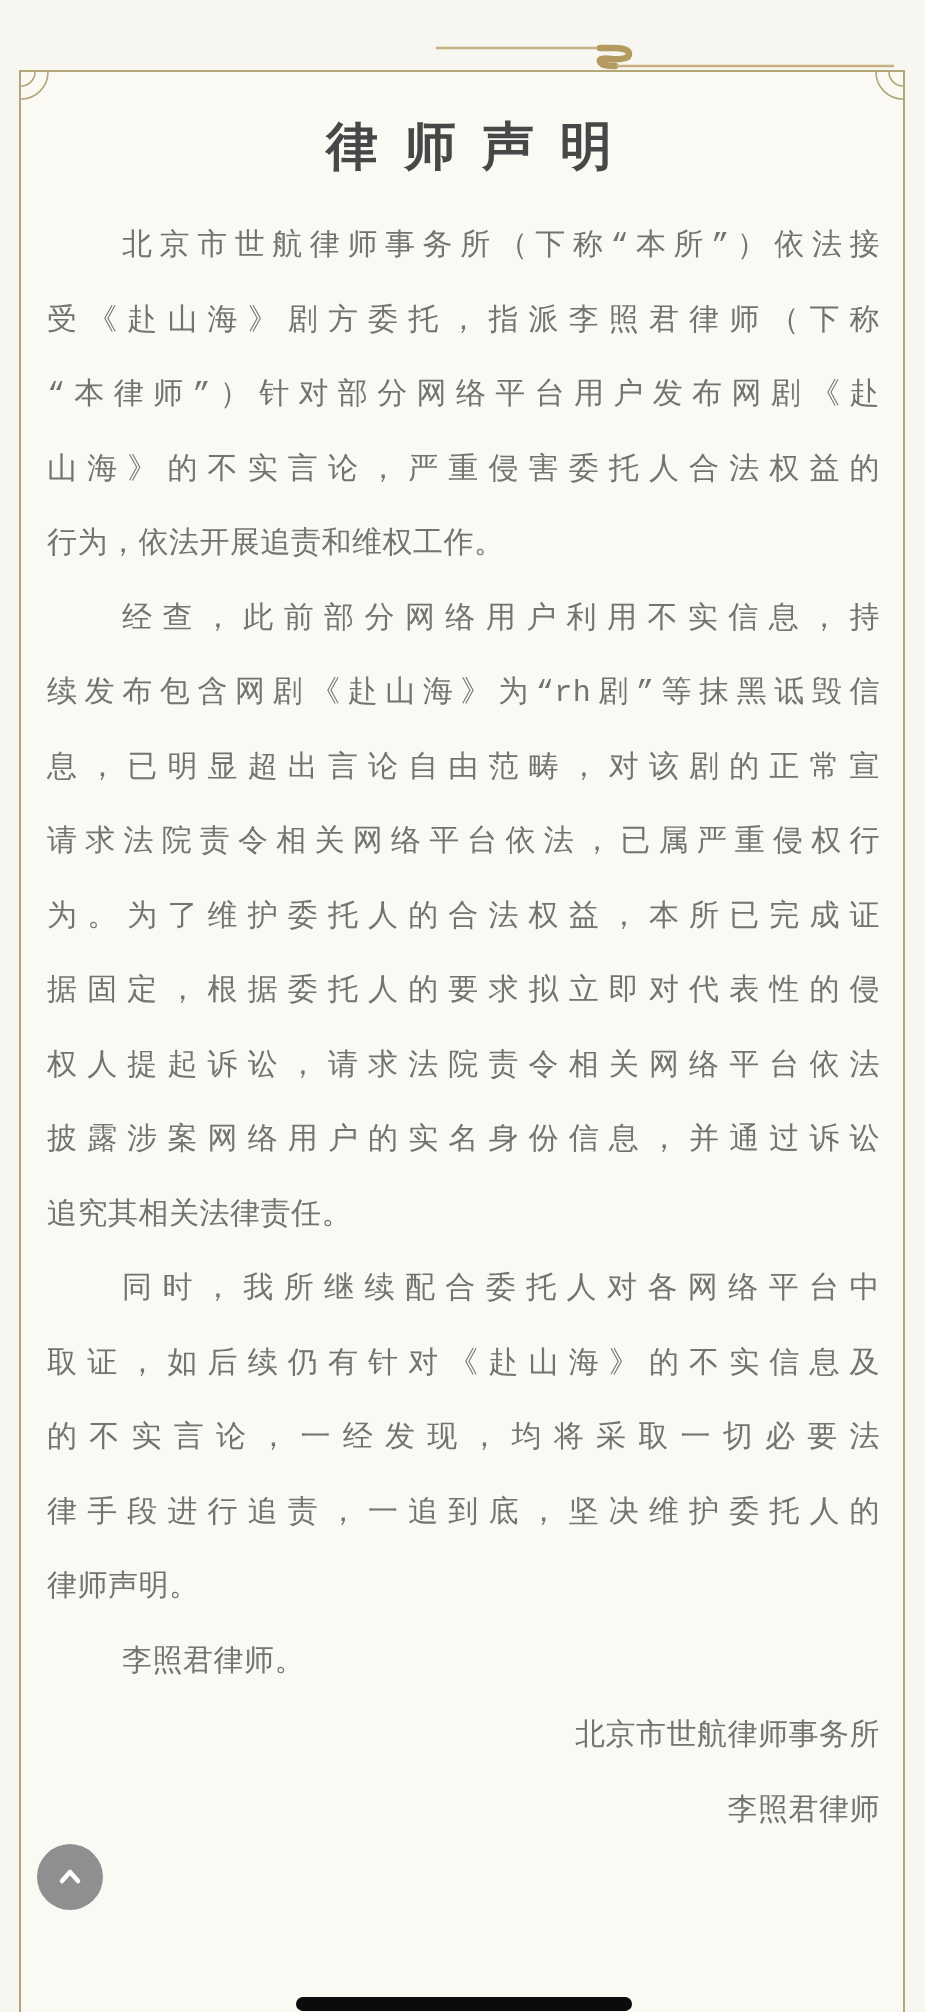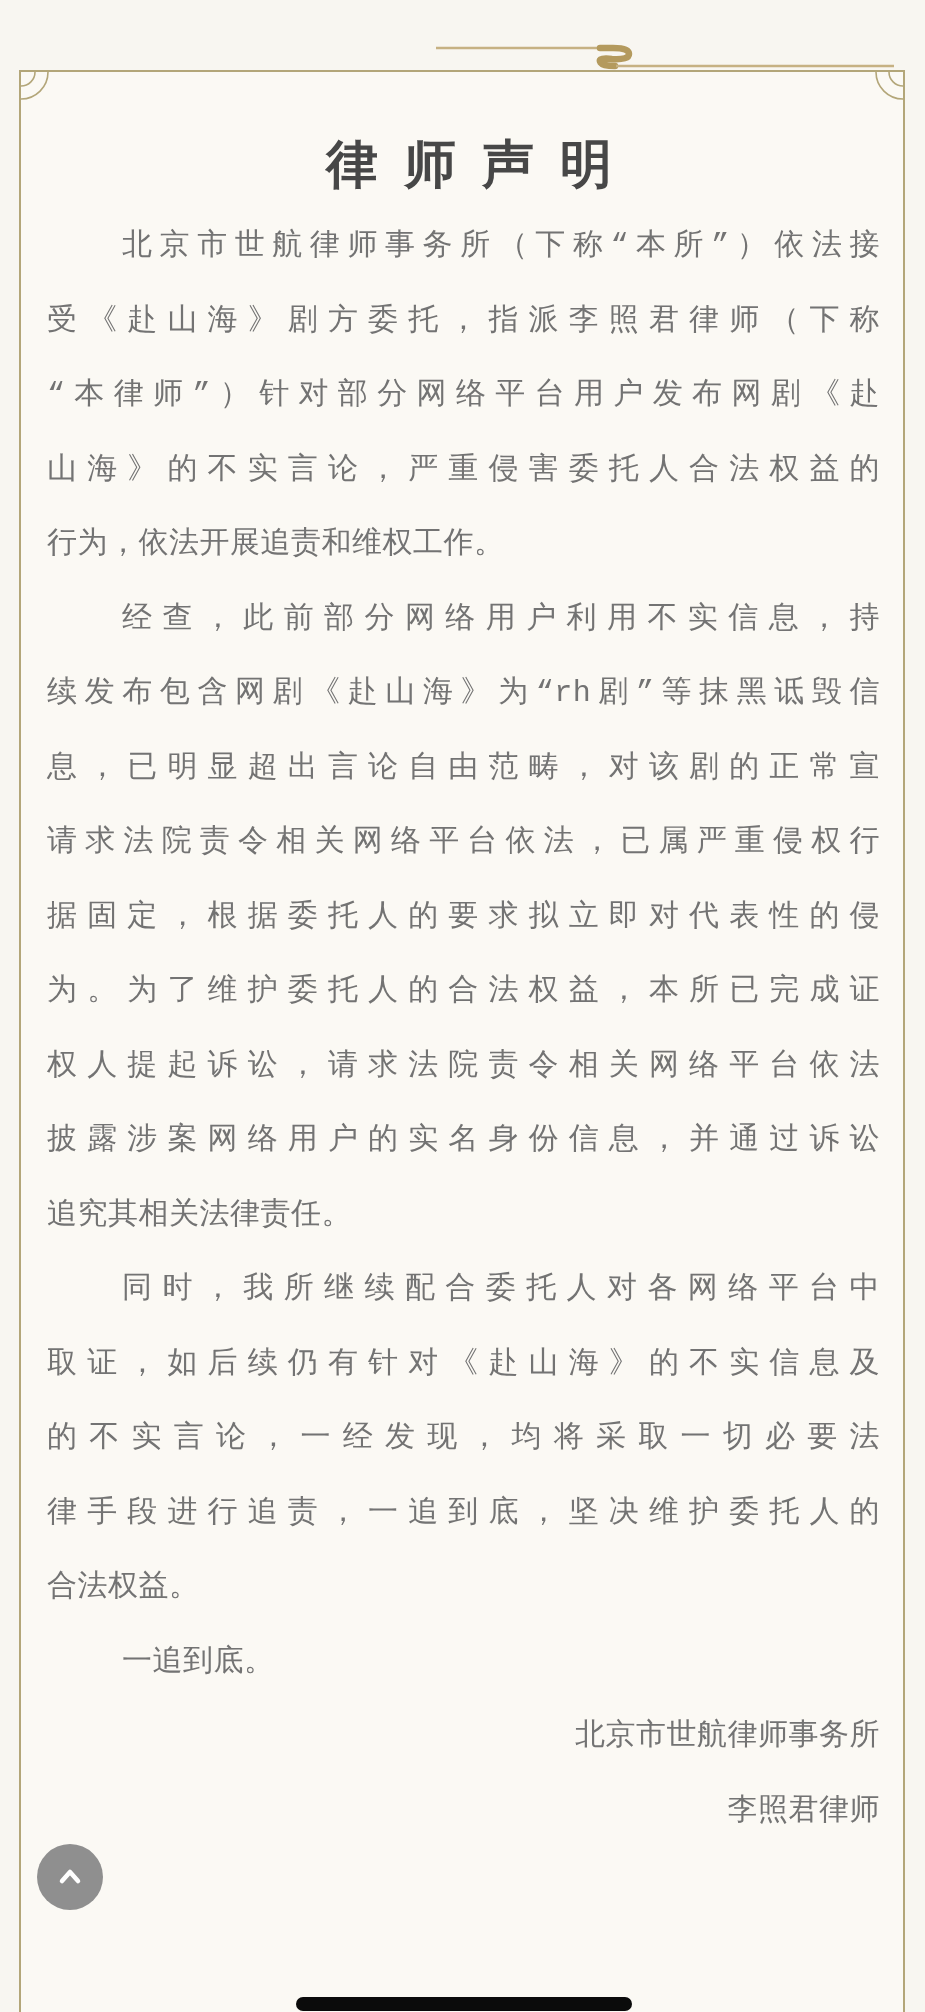--- a/index.html
+++ b/index.html
@@ -28,21 +28,21 @@
     border: 2px solid #b3a679;
     border-bottom: none;
     background: #fbf9f4;
   }
   .corner { position: absolute; width: 30px; height: 30px; }
   .corner.tl { left: 0; top: 0; }
   .corner.tr { right: 0; top: 0; transform: scaleX(-1); }
 
   .title {
     position: absolute;
-    left: 0; top: 58px;
+    left: 0; top: 40px;
     width: 100%;
     margin: 0;
     text-align: center;
     font-size: 52px;
     font-weight: 700;
     letter-spacing: 26px;
     padding-left: 40px;
     box-sizing: border-box;
     color: #474747;
   }
@@ -112,31 +112,31 @@
   <div class="doc">
       <div class="line indent">北京市世航律师事务所（下称“本所”）依法接</div>
       <div class="line">受《赴山海》剧方委托，指派李照君律师（下称</div>
       <div class="line">“本律师”）针对部分网络平台用户发布网剧《赴</div>
       <div class="line">山海》的不实言论，严重侵害委托人合法权益的</div>
       <div class="line para-end">行为，依法开展追责和维权工作。</div>
       <div class="line indent">经查，此前部分网络用户利用不实信息，持</div>
       <div class="line">续发布包含网剧《赴山海》为“rh剧”等抹黑诋毁信</div>
       <div class="line">息，已明显超出言论自由范畴，对该剧的正常宣</div>
       <div class="line">请求法院责令相关网络平台依法，已属严重侵权行</div>
+      <div class="line">为。为了维护委托人的合法权益，本所已完成证</div>
       <div class="line">据固定，根据委托人的要求拟立即对代表性的侵</div>
-      <div class="line">为。为了维护委托人的合法权益，本所已完成证</div>
       <div class="line">权人提起诉讼，请求法院责令相关网络平台依法</div>
       <div class="line">披露涉案网络用户的实名身份信息，并通过诉讼</div>
       <div class="line para-end">追究其相关法律责任。</div>
       <div class="line indent">同时，我所继续配合委托人对各网络平台中</div>
       <div class="line">取证，如后续仍有针对《赴山海》的不实信息及</div>
       <div class="line">的不实言论，一经发现，均将采取一切必要法</div>
       <div class="line">律手段进行追责，一追到底，坚决维护委托人的</div>
-      <div class="line para-end">合法权益。</div>
-      <div class="line indent para-end">一追到底。</div>
+      <div class="line para-end">律师声明。</div>
+      <div class="line indent para-end">李照君律师。</div>
       <div class="line sig">北京市世航律师事务所</div>
       <div class="line sig">李照君律师</div>
     </div>
 </div>
 
 <button class="totop" aria-label="back to top">
   <svg width="32" height="32" viewBox="0 0 32 32" xmlns="http://www.w3.org/2000/svg">
     <polyline points="8,20 16,11 24,20" fill="none" stroke="#ffffff" stroke-width="4.5" stroke-linecap="round" stroke-linejoin="round"></polyline>
   </svg>
 </button>

